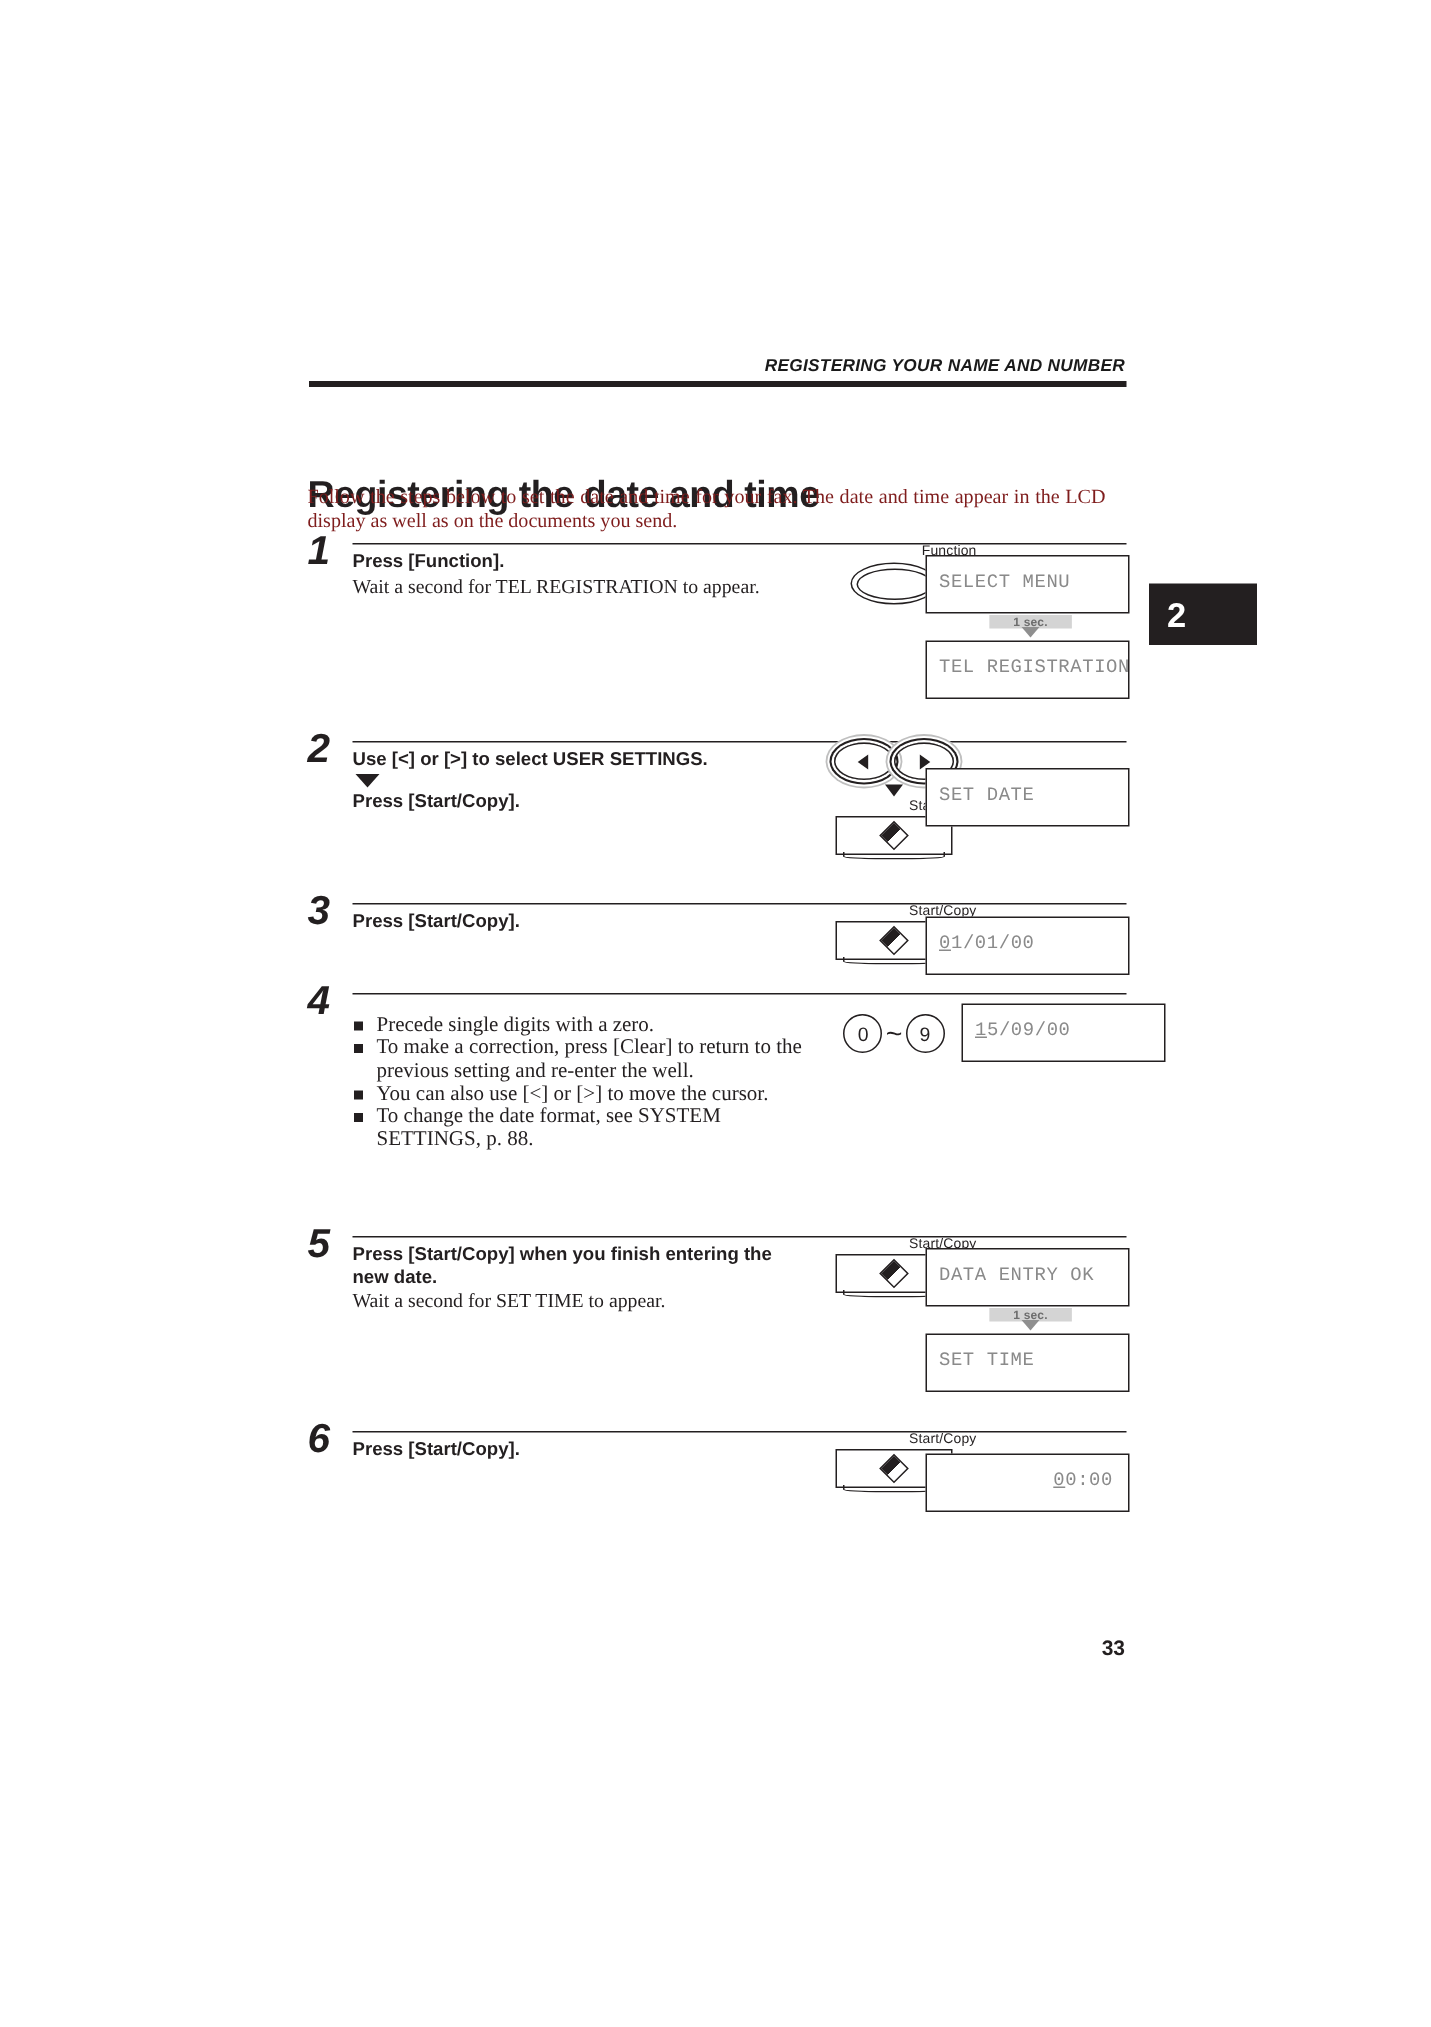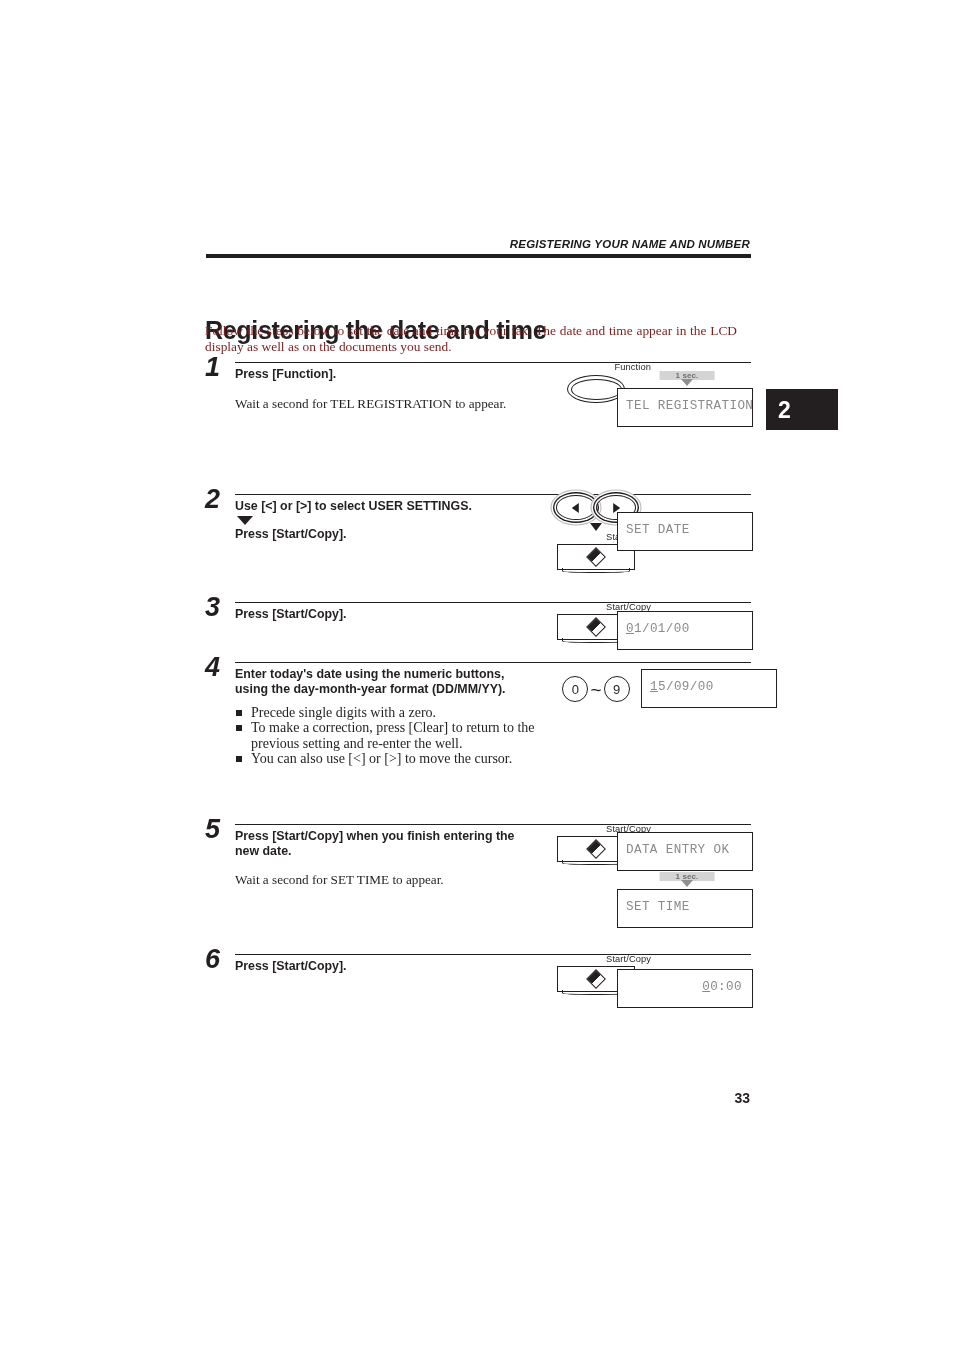--- a/index.html
+++ b/index.html
@@ -30,21 +30,21 @@
 
   
   .step{position:absolute;left:205px;width:546px;}
   .step .rule{position:absolute;left:30px;top:0;width:516px;height:1.3px;background:#231f20;}
   .stepnum{position:absolute;left:0px;top:-8px;font-family:"Liberation Sans",sans-serif;
            font-weight:bold;font-style:italic;font-size:27px;color:#231f20;line-height:1;}
   .stepbody{position:absolute;left:30px;top:5px;width:300px;}
 
   .lead{font-family:"Liberation Sans",sans-serif;font-weight:bold;font-size:12.4px;
         line-height:14.5px;color:#231f20;}
-  .sub{font-size:13.2px;line-height:15.6px;color:#231f20;margin-top:14px;}
+  .sub{font-size:13.2px;line-height:15.6px;color:#231f20;margin-top:1px;}
 
   .downtri{display:block;width:0;height:0;border-left:8px solid transparent;
            border-right:8px solid transparent;border-top:9px solid #231f20;margin:2px 0 2px 2px;}
 
   ul.bullets{list-style:none;margin:9px 0 0 0;padding:0;}
   ul.bullets li{position:relative;padding-left:16px;font-size:14px;line-height:15.3px;color:#231f20;}
   ul.bullets li:before{content:"";position:absolute;left:1px;top:5px;width:6px;height:6px;background:#231f20;}
 
   
   .hw{position:absolute;left:336px;top:0;width:110px;text-align:right;}
@@ -125,20 +125,23 @@
     <div class="stepnum">1</div>
     <div class="stepbody">
       <div class="lead">Press [Function].</div>
       <div class="sub">Wait a second for TEL REGISTRATION to appear.</div>
     </div>
     <div class="hw">
       <div class="hwlabel">Function</div>
       <div class="oval-fn"></div>
     </div>
     <div class="lcdcol" style="top:8px;">
+      <div class="lcd">
+        <span><u></u><i style="font-style:normal">SELECT MENU</i></span>
+      </div>
       <div class="secgap">
         <div class="lbl">1 sec.</div>
         <div class="tri"></div>
       </div>
       <div class="lcd">
         <span><u></u><i style="font-style:normal">TEL REGISTRATION</i></span>
       </div>
     </div>
   </div>
 
@@ -189,25 +192,25 @@
       <div class="lcd">
         <span><u>0</u><i style="font-style:normal">1/01/00</i></span>
       </div>
     </div>
   </div>
 
   <div class="step" style="top:662px;">
     <div class="rule"></div>
     <div class="stepnum">4</div>
     <div class="stepbody">
-      <div class="lead">Enter today's date using the numeric buttons, using the day-month-year format (DD/MM/YY).</div>
       <ul class="bullets">
         <li>Precede single digits with a zero.</li>
         <li>To make a correction, press [Clear] to return to the previous setting and re-enter the well.</li>
         <li>You can also use [&lt;] or [&gt;] to move the cursor.</li>
+        <li>To change the date format, see SYSTEM SETTINGS, p. 88.</li>
       </ul>
     </div>
     <div class="hw">
       <div class="numkeys" style="margin-top:14px;">
         <span class="numcircle">0</span>
         <span class="tilde">~</span>
         <span class="numcircle">9</span>
       </div>
     </div>
     <div class="lcdcol" style="top:7px;padding-left:24px;">

